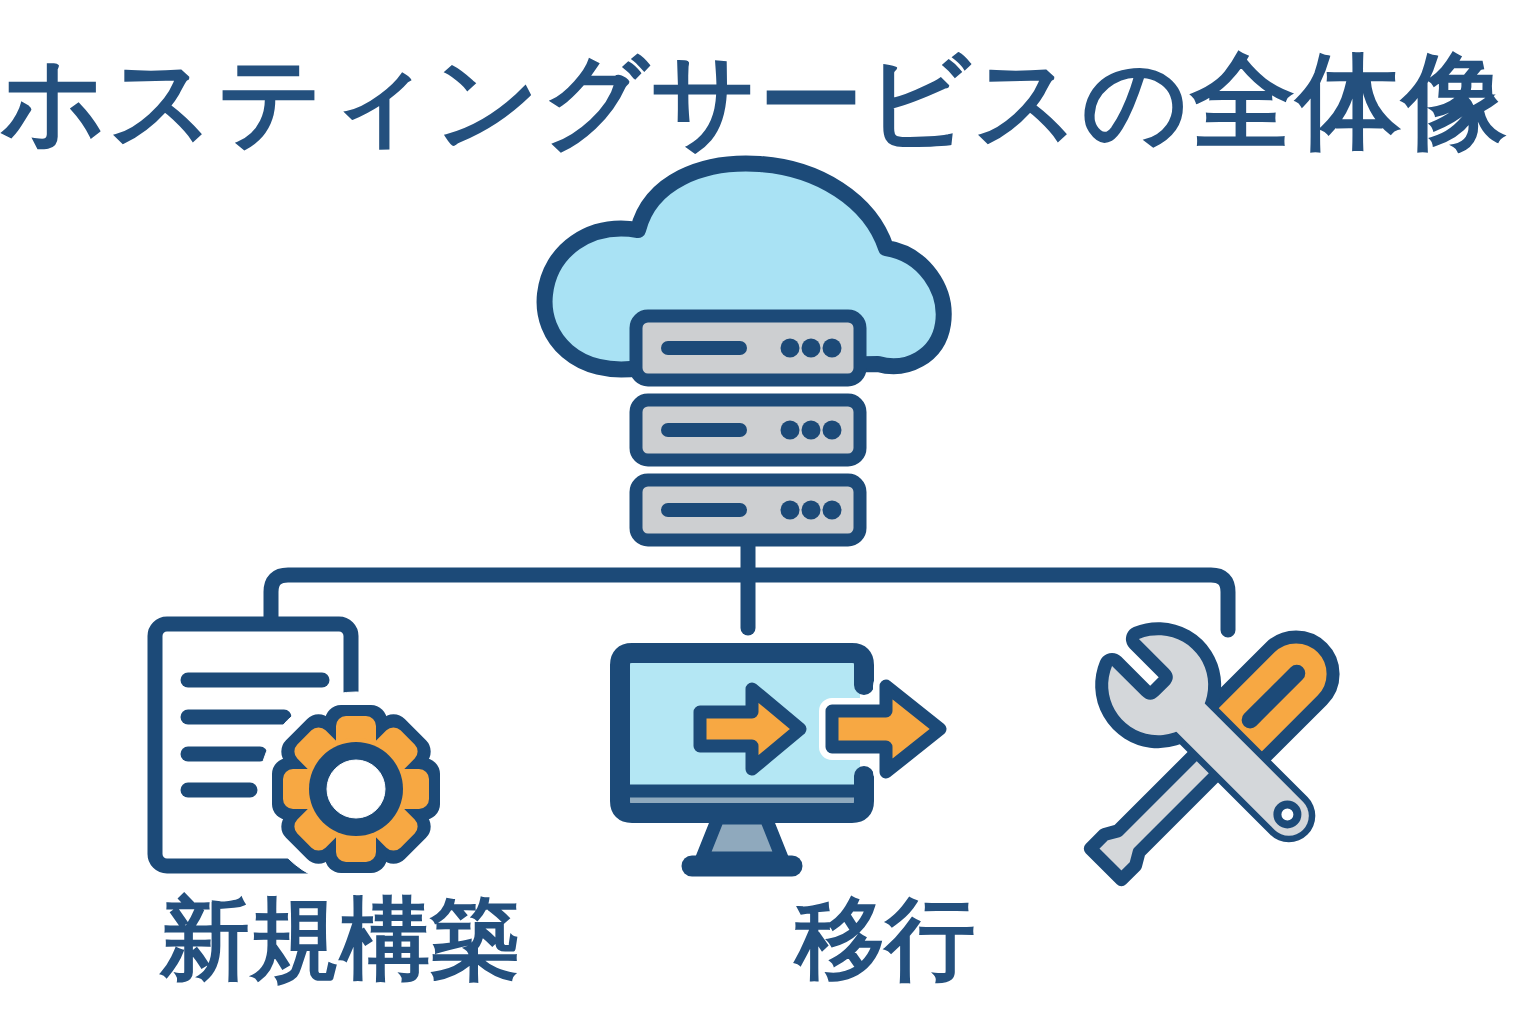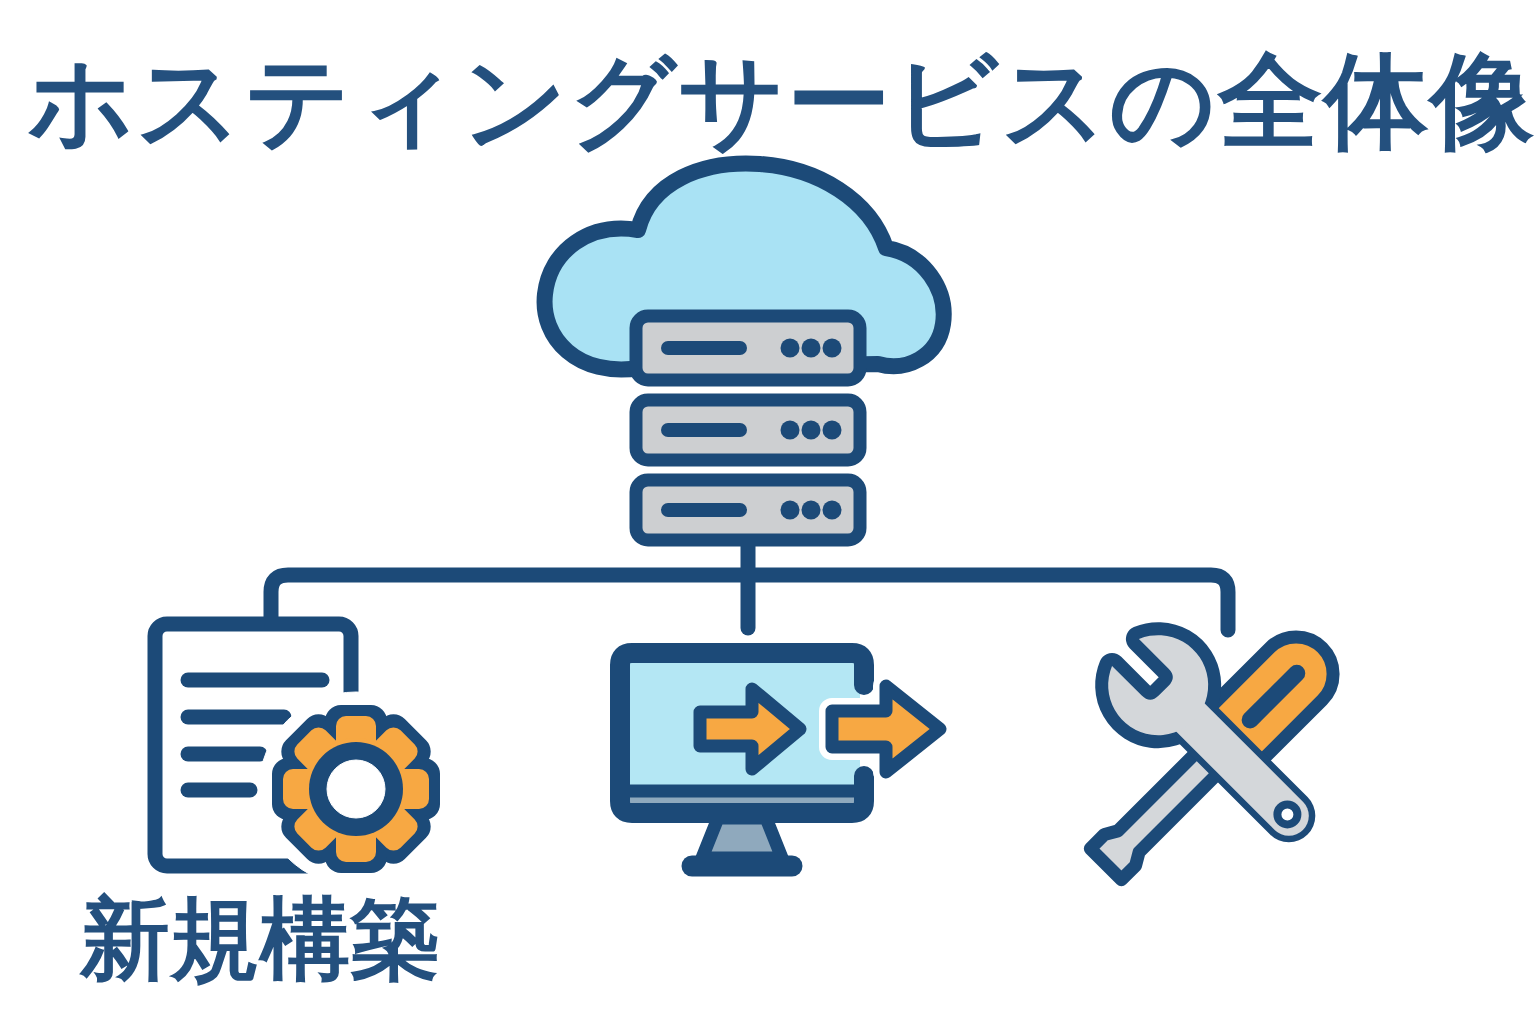--- a/index.html
+++ b/index.html
@@ -4,27 +4,27 @@
 <style>
   :root{
     --outline:#1C4A78; --text:#24507E; --cloud:#A9E2F4; --screen:#B4E7F4;
     --server:#CDCFD1; --steel:#8FA9BD; --orange:#F7A843; --tool:#D4D7DA; --white:#FFFFFF;
   }
   *{margin:0;padding:0;box-sizing:border-box}
   html,body{width:1536px;height:1024px;background:#fff;overflow:hidden;
     font-family:"Liberation Sans","DejaVu Sans",sans-serif;}
   .stage{position:relative;width:1536px;height:1024px;background:#fff;}
   .title{
-    position:absolute;left:0;top:42px;width:1536px;text-align:right;
+    position:absolute;left:0;top:42px;width:1536px;text-align:left;
     font-size:104px;font-weight:bold;color:var(--text);letter-spacing:2px;line-height:1.15;
     white-space:nowrap;
   }
   .diagram-svg{position:absolute;left:0;top:0;width:1536px;height:1024px;}
   .branch-label{
-    position:absolute;top:890px;width:440px;text-align:left;
+    position:absolute;top:890px;width:440px;text-align:right;
     font-size:90px;font-weight:bold;color:var(--text);line-height:1.1;white-space:nowrap;
   }
   .label-build{left:80px;}
   .label-migrate{left:535px;}
   .label-maintain{left:998px;}
   
   .ln{fill:none;stroke:var(--outline);stroke-width:15;stroke-linecap:round;stroke-linejoin:round;}
   .cloud{fill:var(--cloud);stroke:var(--outline);stroke-width:16;stroke-linejoin:round;}
   .srv{fill:var(--server);stroke:var(--outline);stroke-width:13;}
   .slot{fill:none;stroke:var(--outline);stroke-width:14;stroke-linecap:round;}
@@ -132,14 +132,15 @@
         <rect class="bfill" x="-26.5" y="18.5" width="53" height="193" rx="26.5"></rect>
         <path class="bfill" stroke="var(--outline)" stroke-width="26" stroke-linejoin="round" d="M -19 -46 A 50 50 0 1 0 19 -46 L 19 -4 Q 19 8 7 8 L -7 8 Q -19 8 -19 -4 Z"></path>
         <rect class="gfill" x="-20" y="25" width="40" height="180" rx="20"></rect>
         <path class="gfill" d="M -19 -46 A 50 50 0 1 0 19 -46 L 19 -4 Q 19 8 7 8 L -7 8 Q -19 8 -19 -4 Z"></path>
         <circle cx="0" cy="183" r="10" fill="#fff" stroke="var(--outline)" stroke-width="8"></circle>
       </g>
     </g>
   </svg>
 
   <div class="branch-label label-build">新規構築</div>
+  <div class="branch-label label-migrate">移行</div>
 
 </div>
 
 </body></html>

